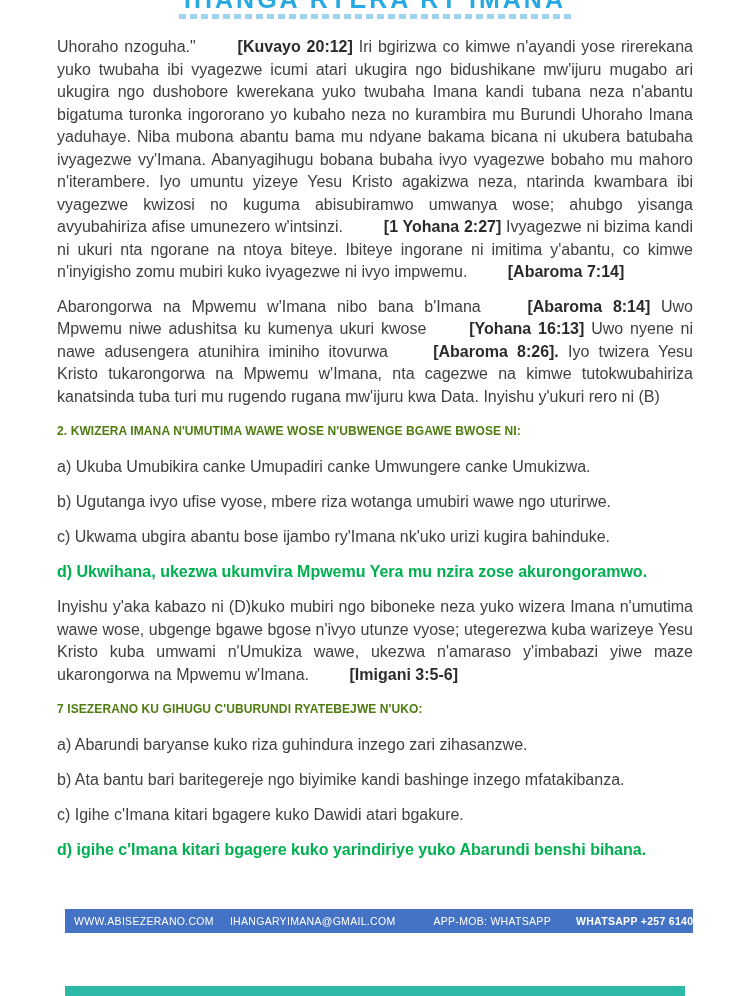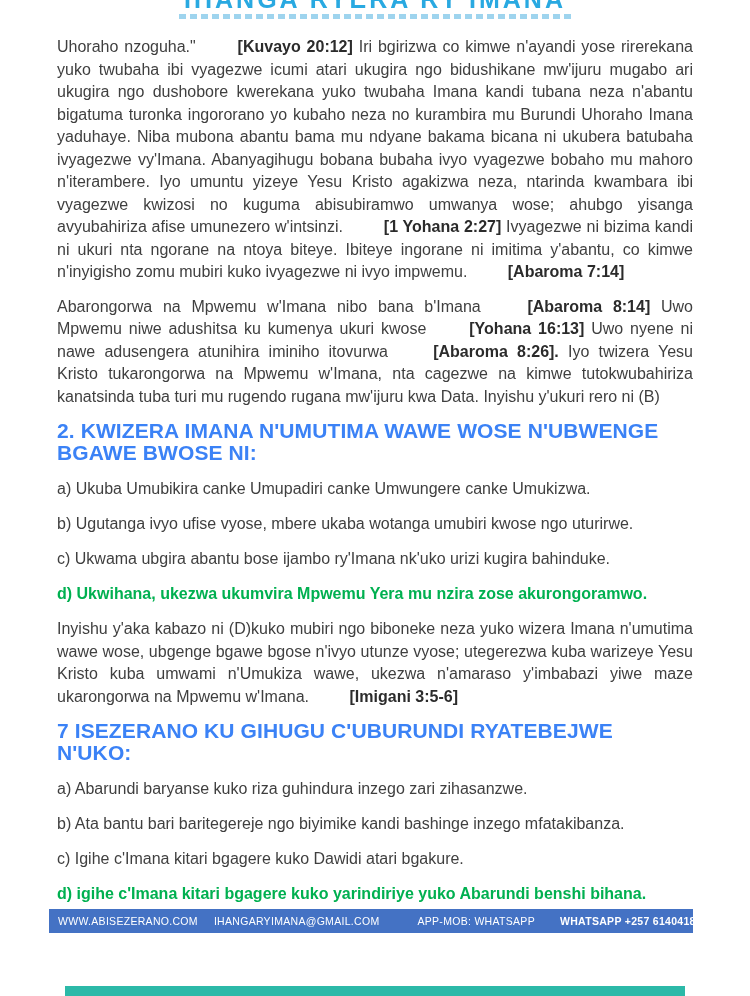--- a/index.html
+++ b/index.html
@@ -64,41 +64,41 @@
     text-align: justify;
     margin: 0 0 12px 0;
     color: #3f3f3f;
   }
   .seg-b {
     font-weight: bold;
     color: #2b2b2b;
     padding-left: 36px;
   }
   .section-h {
-    font-size: 21px;
+    font-size: 12px;
     line-height: 22px;
     font-weight: bold;
-    color: #3b82f6;
+    color: #4d7c0f;
     margin: 2px 0 14px 0;
     letter-spacing: 0.1px;
   }
   .option {
     font-size: 16px;
     line-height: 22px;
     margin: 0 0 13px 0;
     color: #3f3f3f;
   }
   .option.green {
     color: #00b050;
     font-weight: bold;
   }
 
   .footer-bar {
     position: absolute;
-    left: 49px;
+    left: 65px;
     right: 57px;
     top: 909px;
     height: 24px;
     background: #4472c4;
     color: #ffffff;
     display: flex;
     align-items: center;
     font-size: 10.5px;
     letter-spacing: 0.3px;
     padding: 0 9px;
@@ -131,21 +131,21 @@
 
   <div class="content">
 
     <p class="body-p"><span>Uhoraho nzoguha." </span><span class="seg-b">[Kuvayo 20:12]</span><span> Iri bgirizwa co kimwe n'ayandi yose rirerekana yuko twubaha ibi vyagezwe icumi atari ukugira ngo bidushikane mw'ijuru mugabo ari ukugira ngo dushobore kwerekana yuko twubaha Imana kandi tubana neza n'abantu bigatuma turonka ingororano yo kubaho neza no kurambira mu Burundi Uhoraho Imana yaduhaye. Niba mubona abantu bama mu ndyane bakama bicana ni ukubera batubaha ivyagezwe vy'Imana. Abanyagihugu bobana bubaha ivyo vyagezwe bobaho mu mahoro n'iterambere. Iyo umuntu yizeye Yesu Kristo agakizwa neza, ntarinda kwambara ibi vyagezwe kwizosi no kuguma abisubiramwo umwanya wose; ahubgo yisanga avyubahiriza afise umunezero w'intsinzi. </span><span class="seg-b">[1 Yohana 2:27]</span><span> Ivyagezwe ni bizima kandi ni ukuri nta ngorane na ntoya biteye. Ibiteye ingorane ni imitima y'abantu, co kimwe n'inyigisho zomu mubiri kuko ivyagezwe ni ivyo impwemu. </span><span class="seg-b">[Abaroma 7:14]</span></p>
 
     <p class="body-p"><span>Abarongorwa na Mpwemu w'Imana nibo bana b'Imana </span><span class="seg-b">[Abaroma 8:14]</span><span> Uwo Mpwemu niwe adushitsa ku kumenya ukuri kwose </span><span class="seg-b">[Yohana 16:13]</span><span> Uwo nyene ni nawe adusengera atunihira iminiho itovurwa </span><span class="seg-b">[Abaroma 8:26].</span><span> Iyo twizera Yesu Kristo tukarongorwa na Mpwemu w'Imana, nta cagezwe na kimwe tutokwubahiriza kanatsinda tuba turi mu rugendo rugana mw'ijuru kwa Data. Inyishu y'ukuri rero ni (B)</span></p>
 
     <h2 class="section-h">2. KWIZERA IMANA N'UMUTIMA WAWE WOSE N'UBWENGE BGAWE BWOSE NI:</h2>
 
     <p class="option">a) Ukuba Umubikira canke Umupadiri canke Umwungere canke Umukizwa.</p>
-    <p class="option">b) Ugutanga ivyo ufise vyose, mbere ukaba wotanga umubiri kwose ngo uturirwe.</p>
+    <p class="option">b) Ugutanga ivyo ufise vyose, mbere riza wotanga umubiri wawe ngo uturirwe.</p>
     <p class="option">c) Ukwama ubgira abantu bose ijambo ry'Imana nk'uko urizi kugira bahinduke.</p>
     <p class="option green">d) Ukwihana, ukezwa ukumvira Mpwemu Yera mu nzira zose akurongoramwo.</p>
 
     <p class="body-p"><span>Inyishu y'aka kabazo ni (D)kuko mubiri ngo biboneke neza yuko wizera Imana n'umutima wawe wose, ubgenge bgawe bgose n'ivyo utunze vyose; utegerezwa kuba warizeye Yesu Kristo kuba umwami n'Umukiza wawe, ukezwa n'amaraso y'imbabazi yiwe maze ukarongorwa na Mpwemu w'Imana. </span><span class="seg-b">[Imigani 3:5-6]</span></p>
 
     <h2 class="section-h">7 ISEZERANO KU GIHUGU C'UBURUNDI RYATEBEJWE N'UKO:</h2>
 
     <p class="option">a) Abarundi baryanse kuko riza guhindura inzego zari zihasanzwe.</p>
     <p class="option">b) Ata bantu bari baritegereje ngo biyimike kandi bashinge inzego mfatakibanza.</p>
     <p class="option">c) Igihe c'Imana kitari bgagere kuko Dawidi atari bgakure.</p>

